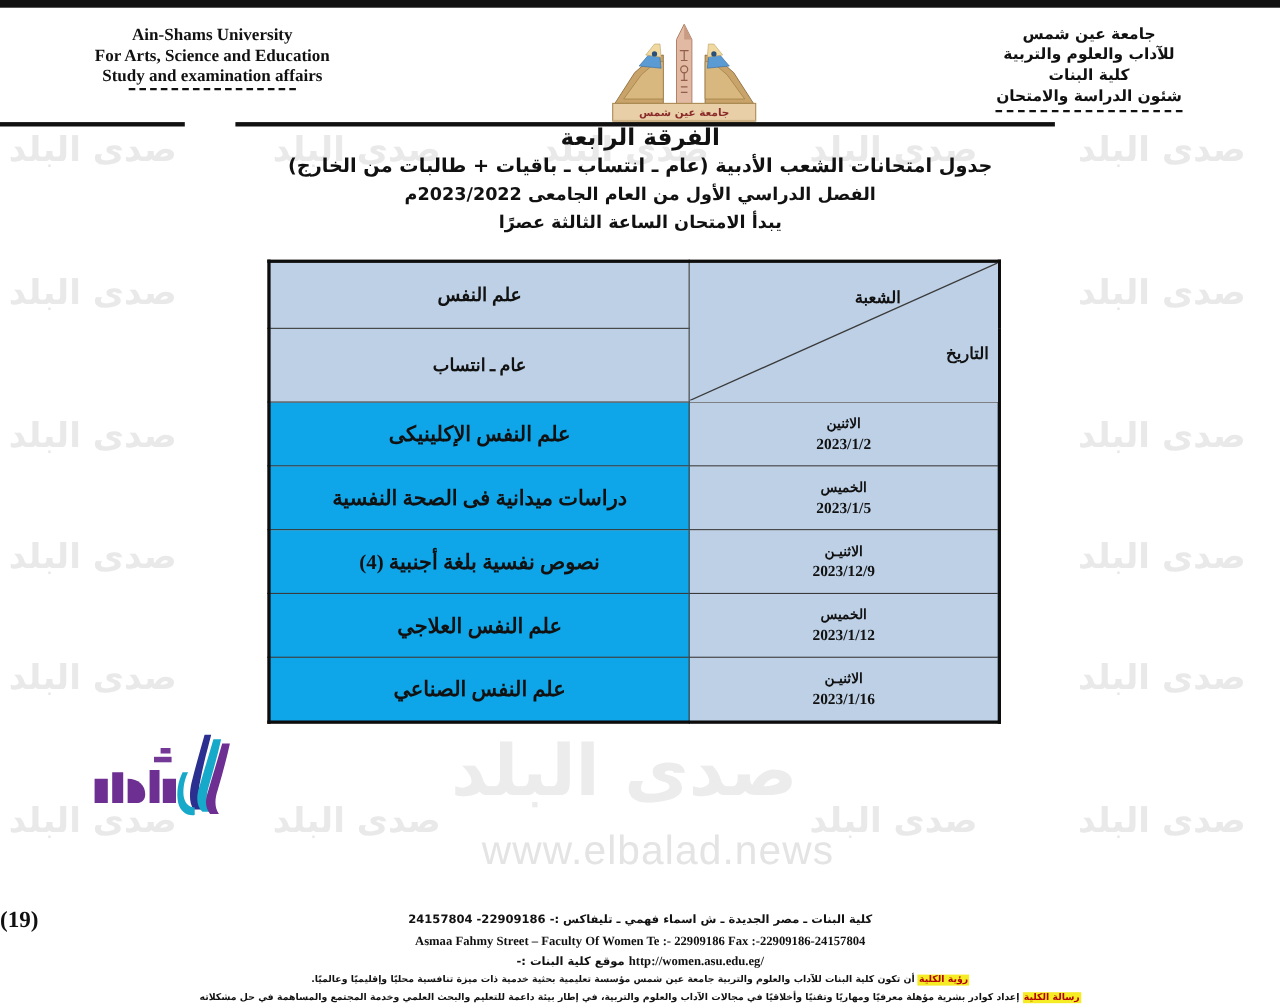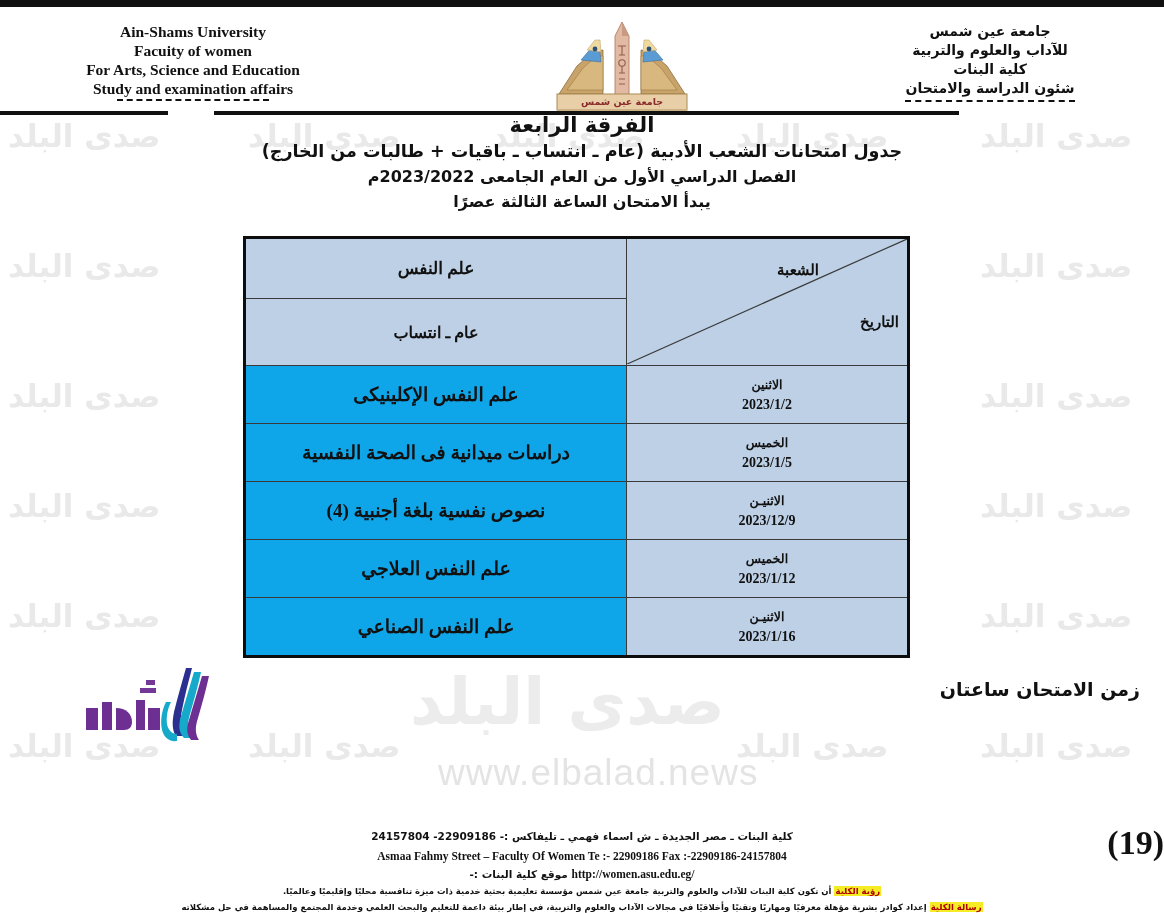--- a/index.html
+++ b/index.html
@@ -263,24 +263,24 @@
   #footer {
     position: absolute;
     left: 0; top: 818px;
     width: 1164px;
     z-index: 5;
     color: #111;
   }
   #page-number {
     position: absolute;
     left: 0; right: 0; top: 6px;
-    text-align: right;
+    text-align: left;
     font-family: "Liberation Serif", serif;
     font-weight: 700;
-    font-size: 34px;
+    font-size: 21px;
     direction: ltr;
   }
   .foot-line {
     text-align: center;
     font-family: "DejaVu Sans", sans-serif;
     font-weight: 700;
     color: #111;
   }
   #foot-contact-ar {
     position: absolute;
@@ -372,21 +372,20 @@
     <div class="wm-big" style="left:410px; top:665px;">صدى البلد</div>
     <div class="wm-url" style="left:438px; top:752px;">www.elbalad.news</div>
   </div>
 
   <div id="top-bar"></div>
 
   <div id="header">
 
     <div id="header-en">
       <div>Ain-Shams University</div>
-      <div>Facuity of women</div>
       <div>For Arts, Science and Education</div>
       <div>Study and examination affairs</div>
       <div class="rule"></div>
     </div>
 
     <div id="header-ar">
       <div>جامعة عين شمس</div>
       <div>للآداب والعلوم والتربية</div>
       <div>كلية البنات</div>
       <div>شئون الدراسة والامتحان</div>
@@ -488,21 +487,20 @@
           <td class="date-cell">
             <div class="dayname">الاثنيـن</div>
             <div class="datenum">2023/1/16</div>
           </td>
           <td class="subject-cell">علم النفس الصناعي</td>
         </tr>
       </tbody>
     </table>
   </div>
 
-  <div id="duration-note">زمن الامتحان ساعتان</div>
 
   <svg id="brand-logo" viewBox="0 0 145 85">
     <path d="M108 6 C104 20, 100 34, 96 50 C94 60, 94 68, 98 74 L106 74 C102 66, 102 58, 104 48 C107 32, 111 18, 114 6 Z" fill="#2b2f8f"></path>
     <path d="M116 10 C112 24, 107 40, 103 54 C100 64, 101 71, 106 76 L114 76 C109 70, 109 62, 112 52 C116 38, 120 24, 123 10 Z" fill="#17a9c9"></path>
     <path d="M124 14 C120 28, 115 44, 111 58 C108 67, 109 73, 113 78 L121 78 C117 72, 117 65, 120 56 C124 42, 128 28, 131 14 Z" fill="#6d2f92"></path>
     <path d="M88 40 C84 48, 82 58, 84 68 C86 76, 92 80, 99 79 L99 72 C94 72, 90 68, 89 62 C88 54, 90 46, 93 40 Z" fill="#17a9c9"></path>
     <g fill="#6d2f92">
       <path d="M8 46 h12 v22 h-12 z"></path>
       <path d="M24 40 h10 v28 h-10 z"></path>
       <path d="M38 46 c10 0 16 6 16 14 c0 5 -3 8 -8 8 h-8 z"></path>

